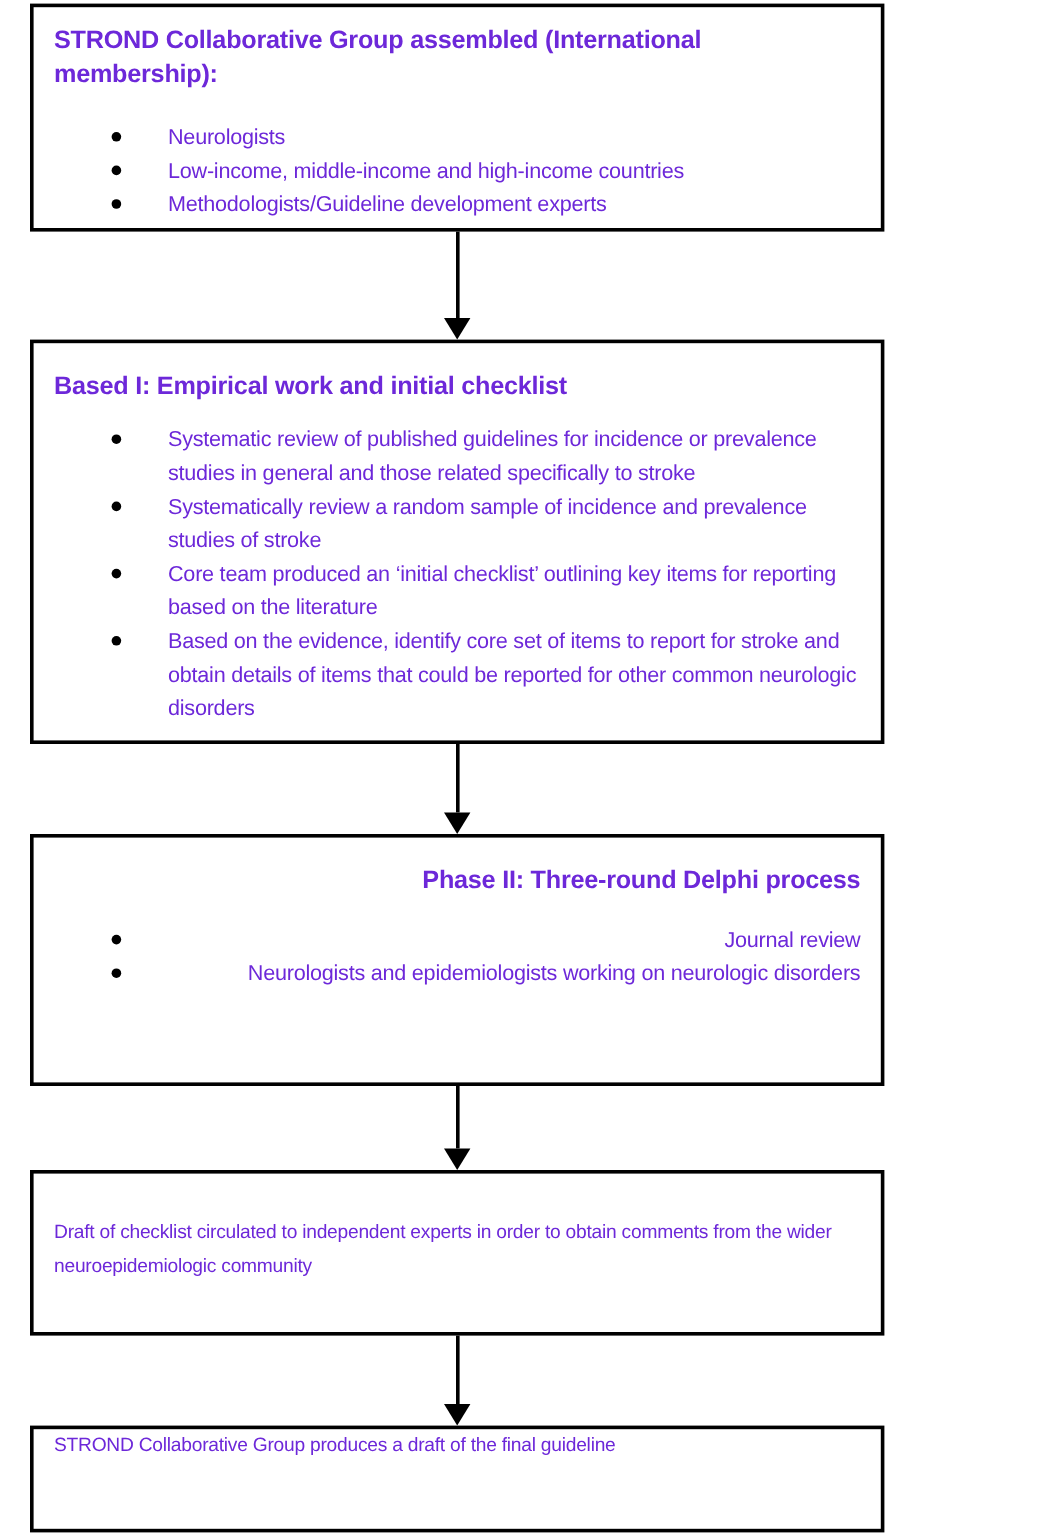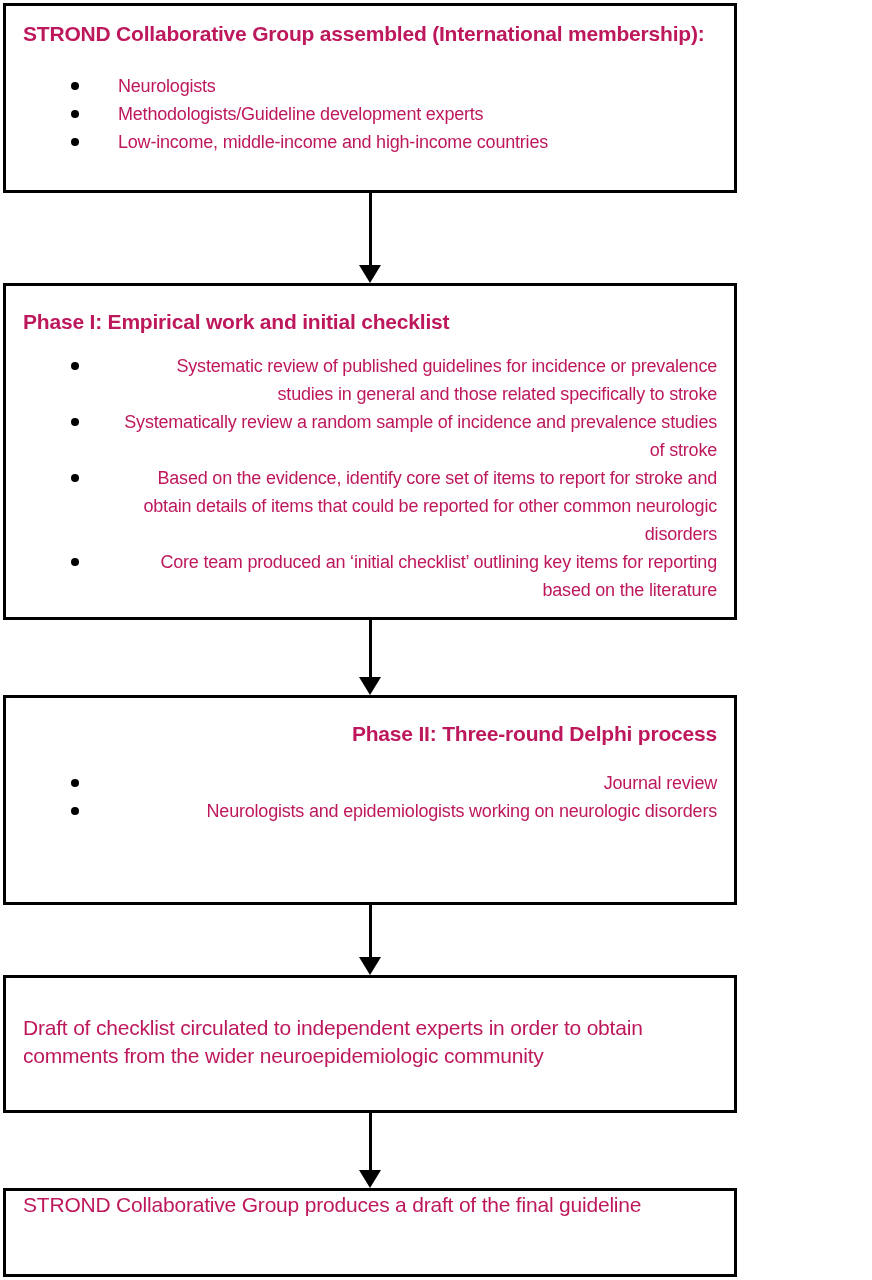--- a/index.html
+++ b/index.html
@@ -6,40 +6,41 @@
     margin: 0;
     padding: 0;
     background: #ffffff;
   }
   .page {
     position: relative;
     width: 740px;
     height: 1280px;
     background: #ffffff;
     font-family: "Liberation Sans", "DejaVu Sans", sans-serif;
-    color: #be185d;
+    color: #6d28d9;
     box-sizing: border-box;
     padding-top: 3px;
     overflow: hidden;
+    padding-left: 22px;
   }
   .flow-box {
     box-sizing: border-box;
     margin: 0 3px;
     border: 3px solid #000000;
     background: #ffffff;
     overflow: hidden;
   }
   .box-title {
     font-size: 21px;
     line-height: 28px;
     font-weight: bold;
     letter-spacing: -0.2px;
   }
   .box-body {
-    font-size: 21px;
+    font-size: 16px;
     line-height: 28px;
     letter-spacing: -0.2px;
     margin: 0;
   }
   .bullets {
     list-style: none;
     margin: 0;
     padding: 0;
   }
   .bullets li {
@@ -56,21 +57,21 @@
     top: 10px;
     width: 8px;
     height: 8px;
     border-radius: 50%;
     background: #000000;
   }
   
   .box-1 { height: 190px; padding: 14px 17px; }
   .box-1 .bullets { margin-top: 24px; }
   .box-2 { height: 337px; padding: 22px 17px; }
-  .box-2 .bullets { margin-top: 16px; text-align: right; }
+  .box-2 .bullets { margin-top: 16px; }
   .box-3 { height: 210px; padding: 22px 17px; text-align: right; }
   .box-3 .bullets { margin-top: 21px; }
   .box-4 { height: 138px; padding: 20px 17px; }
   .box-4 .box-body { margin-top: 16px; }
   .box-5 { height: 89px; padding: 0 17px; display: flex; align-items: flex-start; }
   
   .arrow {
     display: flex;
     flex-direction: column;
     align-items: center;
@@ -96,37 +97,37 @@
 </style>
 </head>
 <body>
 
 <div class="page">
 
   <div class="flow-box box-1">
     <div class="box-title">STROND Collaborative Group assembled (International membership):</div>
     <ul class="bullets">
       <li>Neurologists</li>
+      <li>Low-income, middle-income and high-income countries</li>
       <li>Methodologists/Guideline development experts</li>
-      <li>Low-income, middle-income and high-income countries</li>
     </ul>
   </div>
 
   <div class="arrow arrow-1">
     <div class="arrow-shaft"></div>
     <div class="arrow-head"></div>
   </div>
 
   <div class="flow-box box-2">
-    <div class="box-title">Phase I: Empirical work and initial checklist</div>
+    <div class="box-title">Based I: Empirical work and initial checklist</div>
     <ul class="bullets">
       <li>Systematic review of published guidelines for incidence or prevalence studies in general and those related specifically to stroke</li>
       <li>Systematically review a random sample of incidence and prevalence studies of stroke</li>
+      <li>Core team produced an ‘initial checklist’ outlining key items for reporting based on the literature</li>
       <li>Based on the evidence, identify core set of items to report for stroke and obtain details of items that could be reported for other common neurologic disorders</li>
-      <li>Core team produced an ‘initial checklist’ outlining key items for reporting based on the literature</li>
     </ul>
   </div>
 
   <div class="arrow arrow-2">
     <div class="arrow-shaft"></div>
     <div class="arrow-head"></div>
   </div>
 
   <div class="flow-box box-3">
     <div class="box-title">Phase II: Three-round Delphi process</div>

